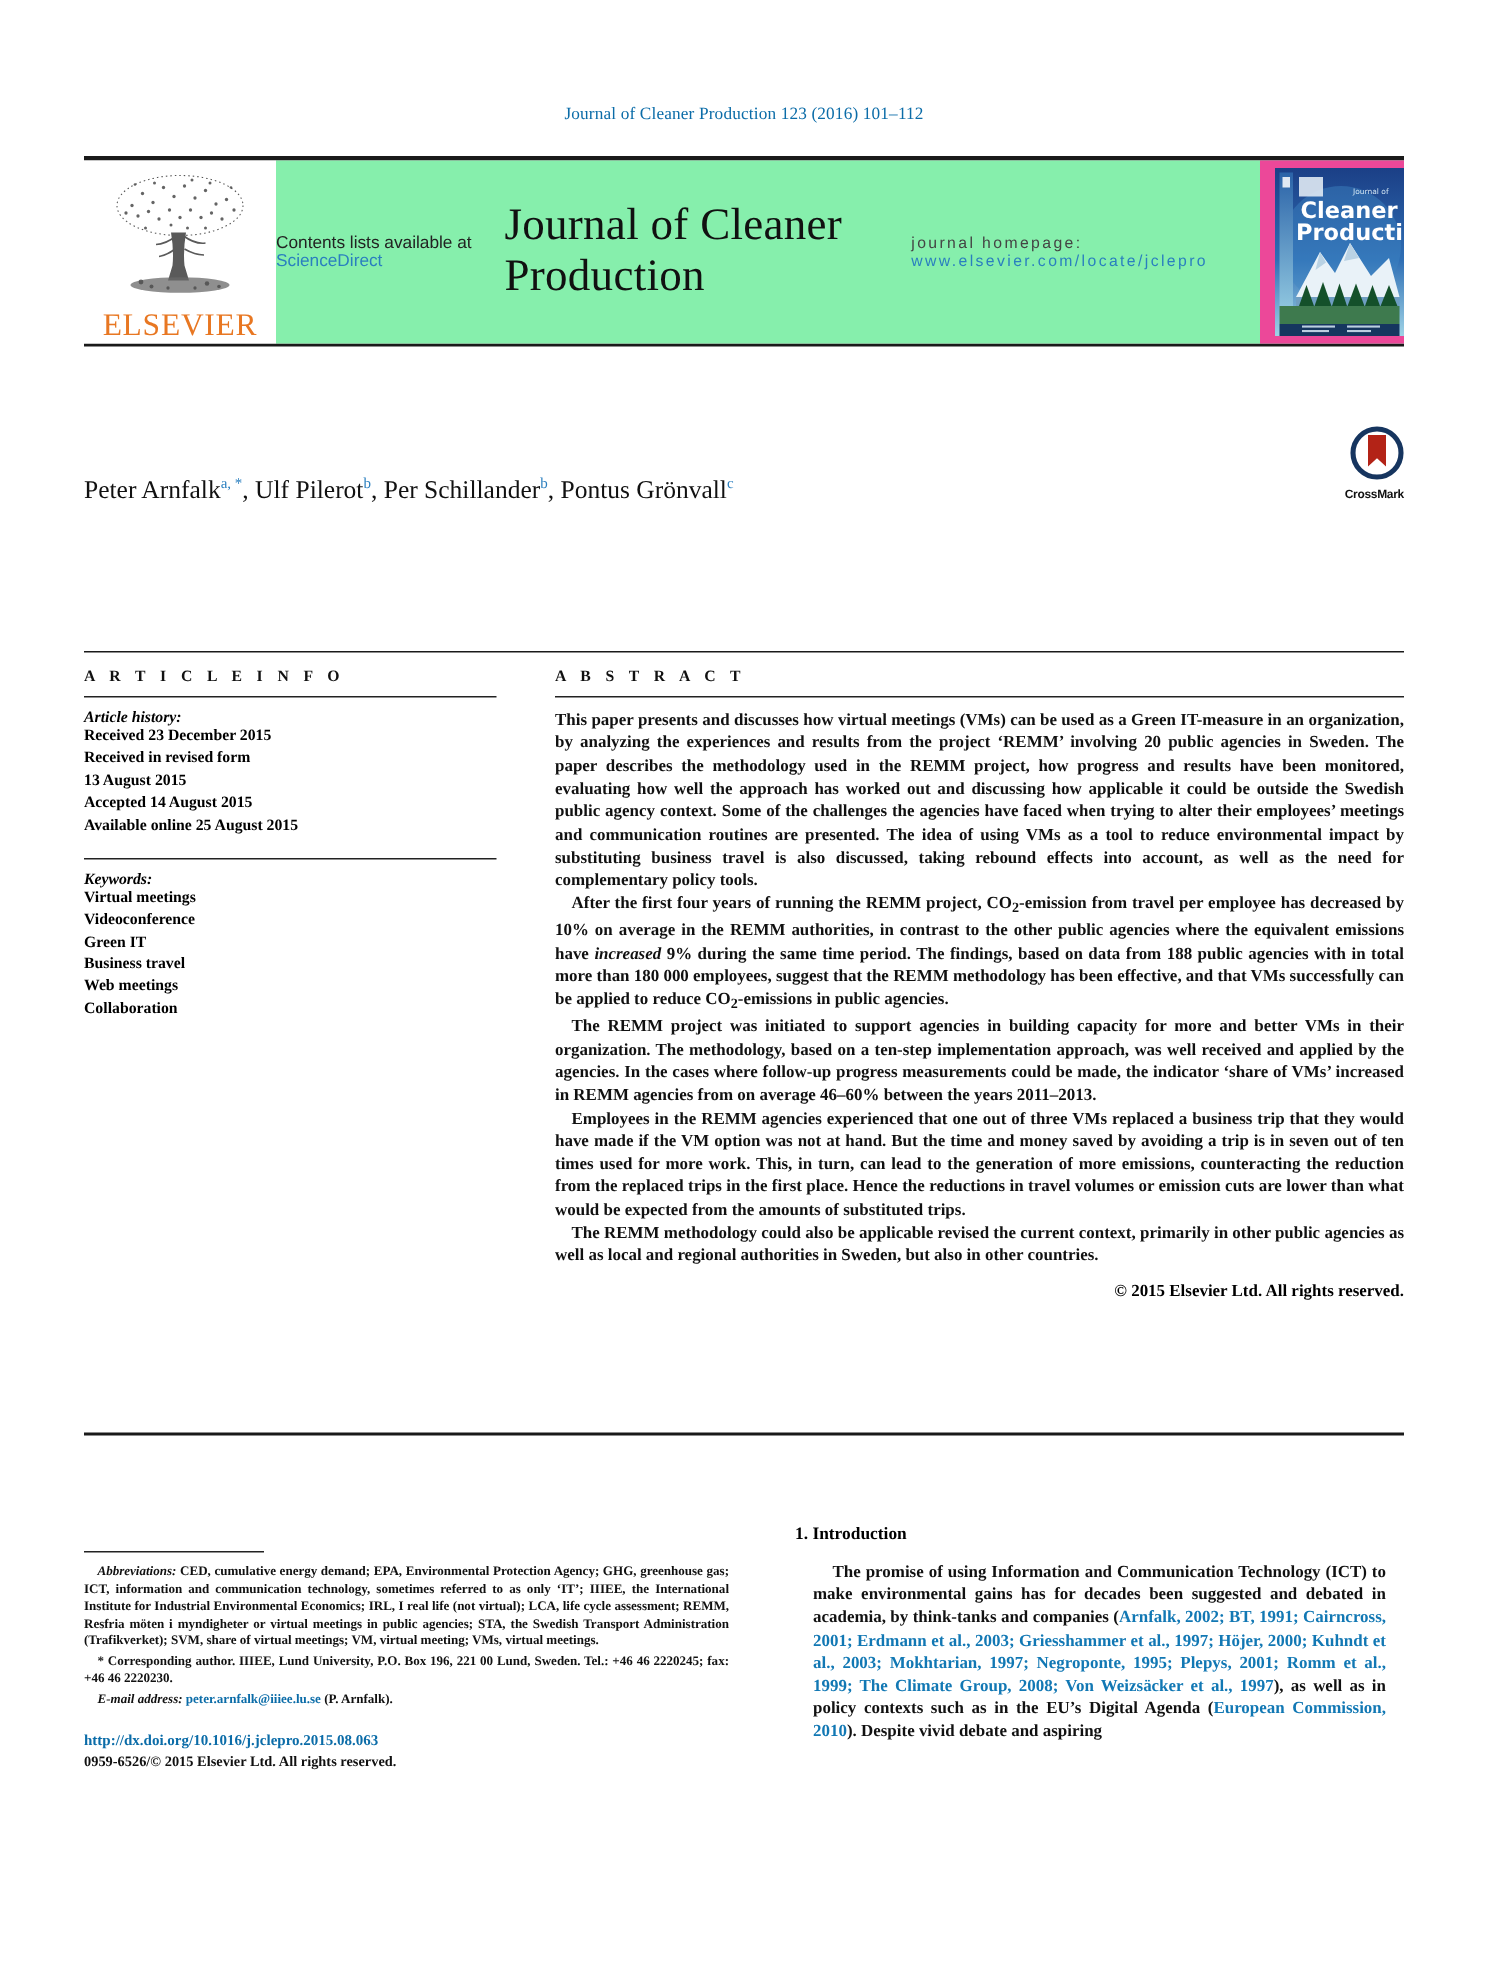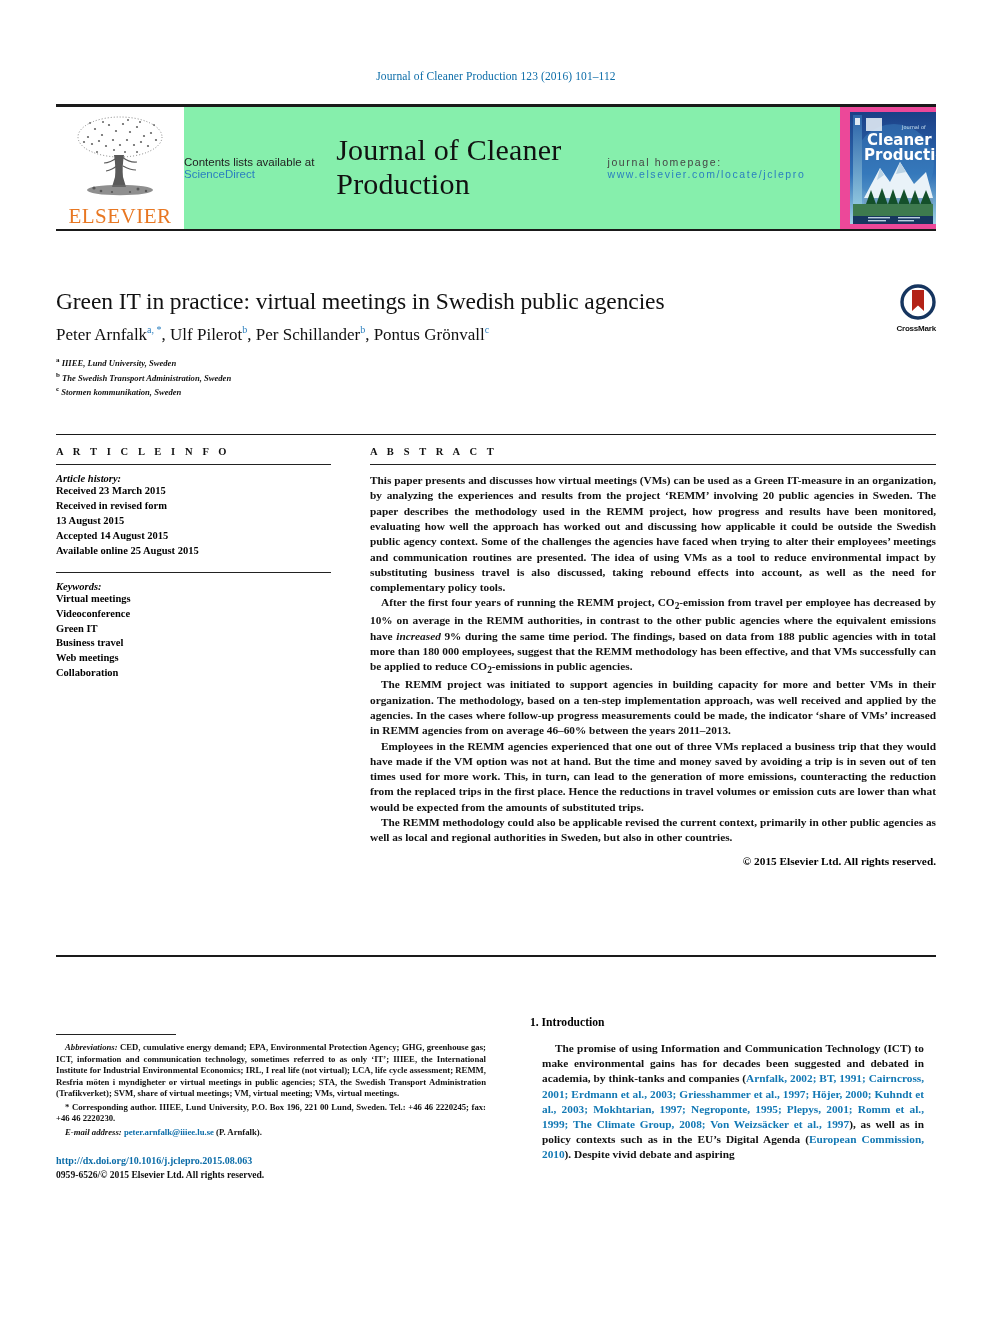--- a/index.html
+++ b/index.html
@@ -49,21 +49,21 @@
     background:#ec4899;
   }
   .mast-rule-bot{height:2.5px;background:#1a1a1a;width:880px;}
 
   
   .titleblock{position:absolute;left:56px;top:288px;width:880px;}
   .paper-title{
     font-size:23.5px;font-weight:400;margin:0;line-height:1.18;color:#111;
     width:800px;letter-spacing:-.1px;
   }
-  .authors{font-size:17px;margin-top:8px;color:#111;line-height:1.25;}
+  .authors{font-size:17px;margin-top:28px;color:#111;line-height:1.25;}
   .authors sup{font-size:10px;color:#2a7fbf;vertical-align:super;}
   .affil{font-size:8.6px;font-style:italic;font-weight:bold;margin-top:10px;line-height:1.5;color:#111;}
   .affil sup{font-size:7px;font-style:normal;}
 
   .crossmark{position:absolute;right:0;top:-4px;width:86px;text-align:right;}
   .cm-label{font-family:"Liberation Sans",sans-serif;font-size:8px;font-weight:bold;
     color:#111;letter-spacing:-.2px;margin-top:0px;}
 
   
   .rule-thin{position:absolute;background:#1a1a1a;}
@@ -217,48 +217,42 @@
               <rect x="48" y="108" width="16" height="1.4"></rect>
           </g>
         </svg>
       </div>
 
     </div>
     <div class="mast-rule-bot"></div>
   </div>
 
   <div class="titleblock">
-    <h1 class="paper-title">Green IT in practice: virtual meetings in Swedish public agencies</h1>
 
     <div class="authors">
       <span><span>Peter Arnfalk</span><sup>a, *</sup></span><span>, </span><span><span>Ulf Pilerot</span><sup>b</sup></span><span>, </span><span><span>Per Schillander</span><sup>b</sup></span><span>, </span><span><span>Pontus Grönvall</span><sup>c</sup></span>
     </div>
 
-    <div class="affil">
-      <div><sup>a</sup> <span>IIIEE, Lund University, Sweden</span></div>
-      <div><sup>b</sup> <span>The Swedish Transport Administration, Sweden</span></div>
-      <div><sup>c</sup> <span>Stormen kommunikation, Sweden</span></div>
-    </div>
 
     <div class="crossmark">
       <svg width="36" height="36" viewBox="0 0 36 36">
         <circle cx="18" cy="18" r="16" fill="#ffffff" stroke="#16355f" stroke-width="3.4"></circle>
         <path d="M12 6 h12 v21 l-6 -5.5 l-6 5.5 z" fill="#b32317"></path>
       </svg>
       <div class="cm-label">CrossMark</div>
     </div>
   </div>
 
   <div class="rule-thin" style="left:56px;top:434px;width:880px;height:1.1px;"></div>
 
   <div class="infocol">
     <div class="sechead">A R T I C L E  I N F O</div>
     <div class="sechead-rule"></div>
     <div class="ai-label">Article history:</div>
-    <div class="ai-line">Received 23 March 2015</div>
+    <div class="ai-line">Received 23 December 2015</div>
     <div class="ai-line">Received in revised form</div>
     <div class="ai-line">13 August 2015</div>
     <div class="ai-line">Accepted 14 August 2015</div>
     <div class="ai-line">Available online 25 August 2015</div>
     <div class="kw-rule"></div>
     <div class="ai-label">Keywords:</div>
     <div class="ai-line">Virtual meetings</div>
     <div class="ai-line">Videoconference</div>
     <div class="ai-line">Green IT</div>
     <div class="ai-line">Business travel</div>

